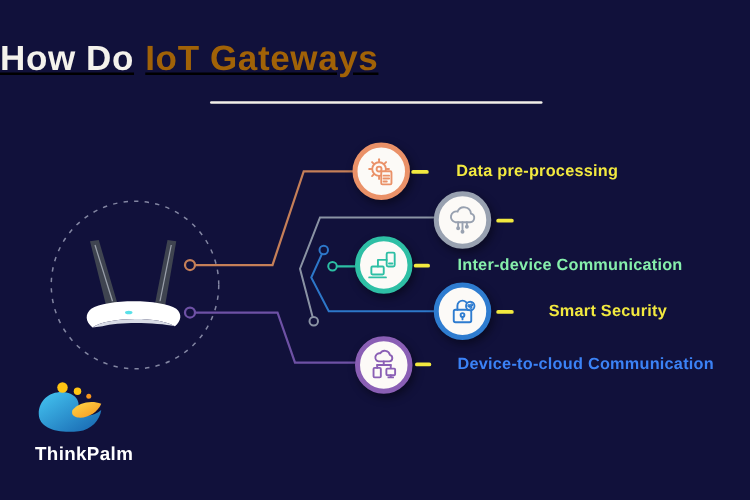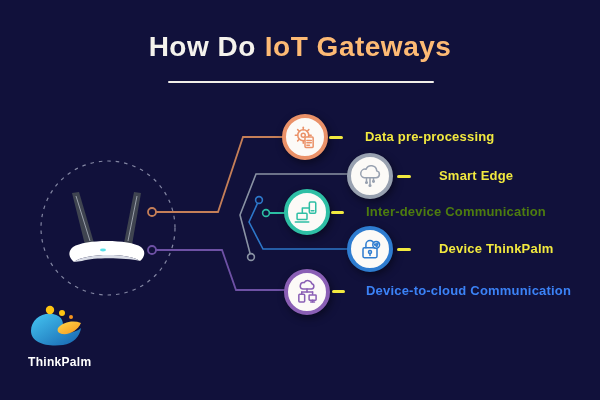--- a/index.html
+++ b/index.html
@@ -5,25 +5,25 @@
   html,body{margin:0;padding:0;}
   body{
     width:600px;height:400px;position:relative;overflow:hidden;
     font-family:"Liberation Sans","DejaVu Sans",sans-serif;
     background:#11113b;
   }
   .stage{position:absolute;inset:0;}
   
   .title{
     position:absolute;top:31px;left:0;width:600px;
-    display:flex;justify-content:center;gap:9px;
-    font-size:28px;font-weight:bold;letter-spacing:.5px;
+    display:flex;justify-content:flex-start;gap:9px;
+    font-size:28px;font-weight:bold;letter-spacing:.5px;text-decoration:underline;
   }
   .title .t-white{color:#f4f2ec;}
-  .title .t-accent{color:#fdba74;}
+  .title .t-accent{color:#a16207;}
   .title-underline{
     position:absolute;top:81px;left:168px;width:266px;height:2px;
     background:#f2efe9;border-radius:1px;
   }
   
   svg.wires{position:absolute;left:0;top:0;}
   
   .node{
     position:absolute;width:46px;height:46px;border-radius:50%;
     border:4px solid currentColor;background:#fcfaf7;
@@ -32,21 +32,21 @@
   }
   .node svg{display:block;}
   .label-dash{position:absolute;height:3px;border-radius:2px;background:#f2e93f;}
   .item-label{
     position:absolute;font-size:13px;font-weight:bold;letter-spacing:.2px;
     color:#f2e93f;white-space:nowrap;margin-left:19px;
   }
   
   .logo-wrap{position:absolute;left:25px;top:304px;width:90px;}
   .logo-text{
-    position:absolute;left:3px;top:51px;font-size:12px;font-weight:bold;
+    position:absolute;left:3px;top:51px;font-size:15px;font-weight:bold;
     color:#ffffff;letter-spacing:.3px;
   }
 </style>
 </head>
 <body style="background: rgb(17, 17, 59);">
 
 <div class="stage">
 
   <div class="title">
     <span class="t-white">How Do</span>
@@ -107,48 +107,47 @@
       <path d="M7,13.5 h10.2 a3,3 0 0 0 .6,-5.9 A4.8,4.8 0 0 0 8.6,6.2 A3.5,3.5 0 0 0 7,13.5 Z"></path>
       <line x1="9" y1="13.5" x2="9" y2="16.5"></line>
         <circle cx="9" cy="17.6" r="0.7"></circle>
       <line x1="12" y1="13.5" x2="12" y2="19"></line>
         <circle cx="12" cy="20.1" r="0.7"></circle>
       <line x1="15" y1="13.5" x2="15" y2="15.5"></line>
         <circle cx="15" cy="16.6" r="0.7"></circle>
     </svg>
   </div>
   <div class="label-dash" style="left: 397px; top: 175px; width: 14px; background: rgb(242, 233, 63);"></div>
-  <div class="item-label" style="left: 420px; top: 168px; color: rgb(242, 233, 63);">Smart Edge</div>
 
   <div class="node" style="left: 284px; top: 189px; color: rgb(46, 191, 165);">
     <svg width="28" height="28" viewBox="0 0 24 24" fill="none" stroke="currentColor" stroke-width="1.3" stroke-linecap="round" stroke-linejoin="round">
       <rect x="14" y="3.5" width="5.5" height="9.5" rx="1"></rect>
       <line x1="15.6" y1="11" x2="17.9" y2="11"></line>
       <rect x="3.5" y="13" width="8.5" height="5.5" rx="0.8"></rect>
       <line x1="2" y1="20.5" x2="13.5" y2="20.5"></line>
       <polyline points="8,13 8,8.5 14,8.5"></polyline>
     </svg>
   </div>
   <div class="label-dash" style="left: 331px; top: 211px; width: 13px; background: rgb(242, 233, 63);"></div>
-  <div class="item-label" style="left: 347px; top: 204px; color: #4d7c0f;">Inter-device Communication</div>
+  <div class="item-label" style="left: 347px; top: 204px; color: #86efac;">Inter-device Communication</div>
 
   <div class="node" style="left: 347px; top: 226px; color: rgb(46, 124, 208);">
     <svg width="28" height="28" viewBox="0 0 24 24" fill="none" stroke="currentColor" stroke-width="1.3" stroke-linecap="round">
       <path d="M8.5,11 V8.2 a3.5,3.5 0 0 1 7,0 V11"></path>
       <rect x="6" y="11" width="12" height="8.5" rx="1.2"></rect>
       <circle cx="12" cy="14.6" r="1.3"></circle>
         <line x1="12" y1="15.9" x2="12" y2="17.6"></line>
       <circle cx="17.3" cy="8.4" r="2.9" fill="#fcfaf7"></circle>
       <circle cx="16.4" cy="8.2" r="0.5"></circle>
         <circle cx="17.7" cy="9.3" r="0.5"></circle>
         <circle cx="18.3" cy="7.6" r="0.5"></circle>
     </svg>
   </div>
   <div class="label-dash" style="left: 397px; top: 248px; width: 14px; background: rgb(242, 233, 63);"></div>
-  <div class="item-label" style="left: 420px; top: 241px; color: rgb(242, 233, 63);">Device ThinkPalm</div>
+  <div class="item-label" style="left: 420px; top: 241px; color: rgb(242, 233, 63);">Smart Security</div>
 
   <div class="node" style="left: 284px; top: 269px; color: rgb(138, 95, 181);">
     <svg width="28" height="28" viewBox="0 0 24 24" fill="none" stroke="currentColor" stroke-width="1.3" stroke-linecap="round" stroke-linejoin="round">
       <path d="M8.5,9.5 h7.3 a2.3,2.3 0 0 0 .4,-4.5 A3.6,3.6 0 0 0 9.6,4 A2.7,2.7 0 0 0 8.5,9.5 Z"></path>
       <line x1="12" y1="9.5" x2="12" y2="12"></line>
       <line x1="7.5" y1="12" x2="16.8" y2="12"></line>
       <line x1="7.5" y1="12" x2="7.5" y2="14"></line>
       <line x1="16.8" y1="12" x2="16.8" y2="14"></line>
       <rect x="5" y="14" width="5" height="6.5" rx="0.8"></rect>
       <rect x="13.8" y="14.5" width="6" height="4.5" rx="0.6"></rect>

